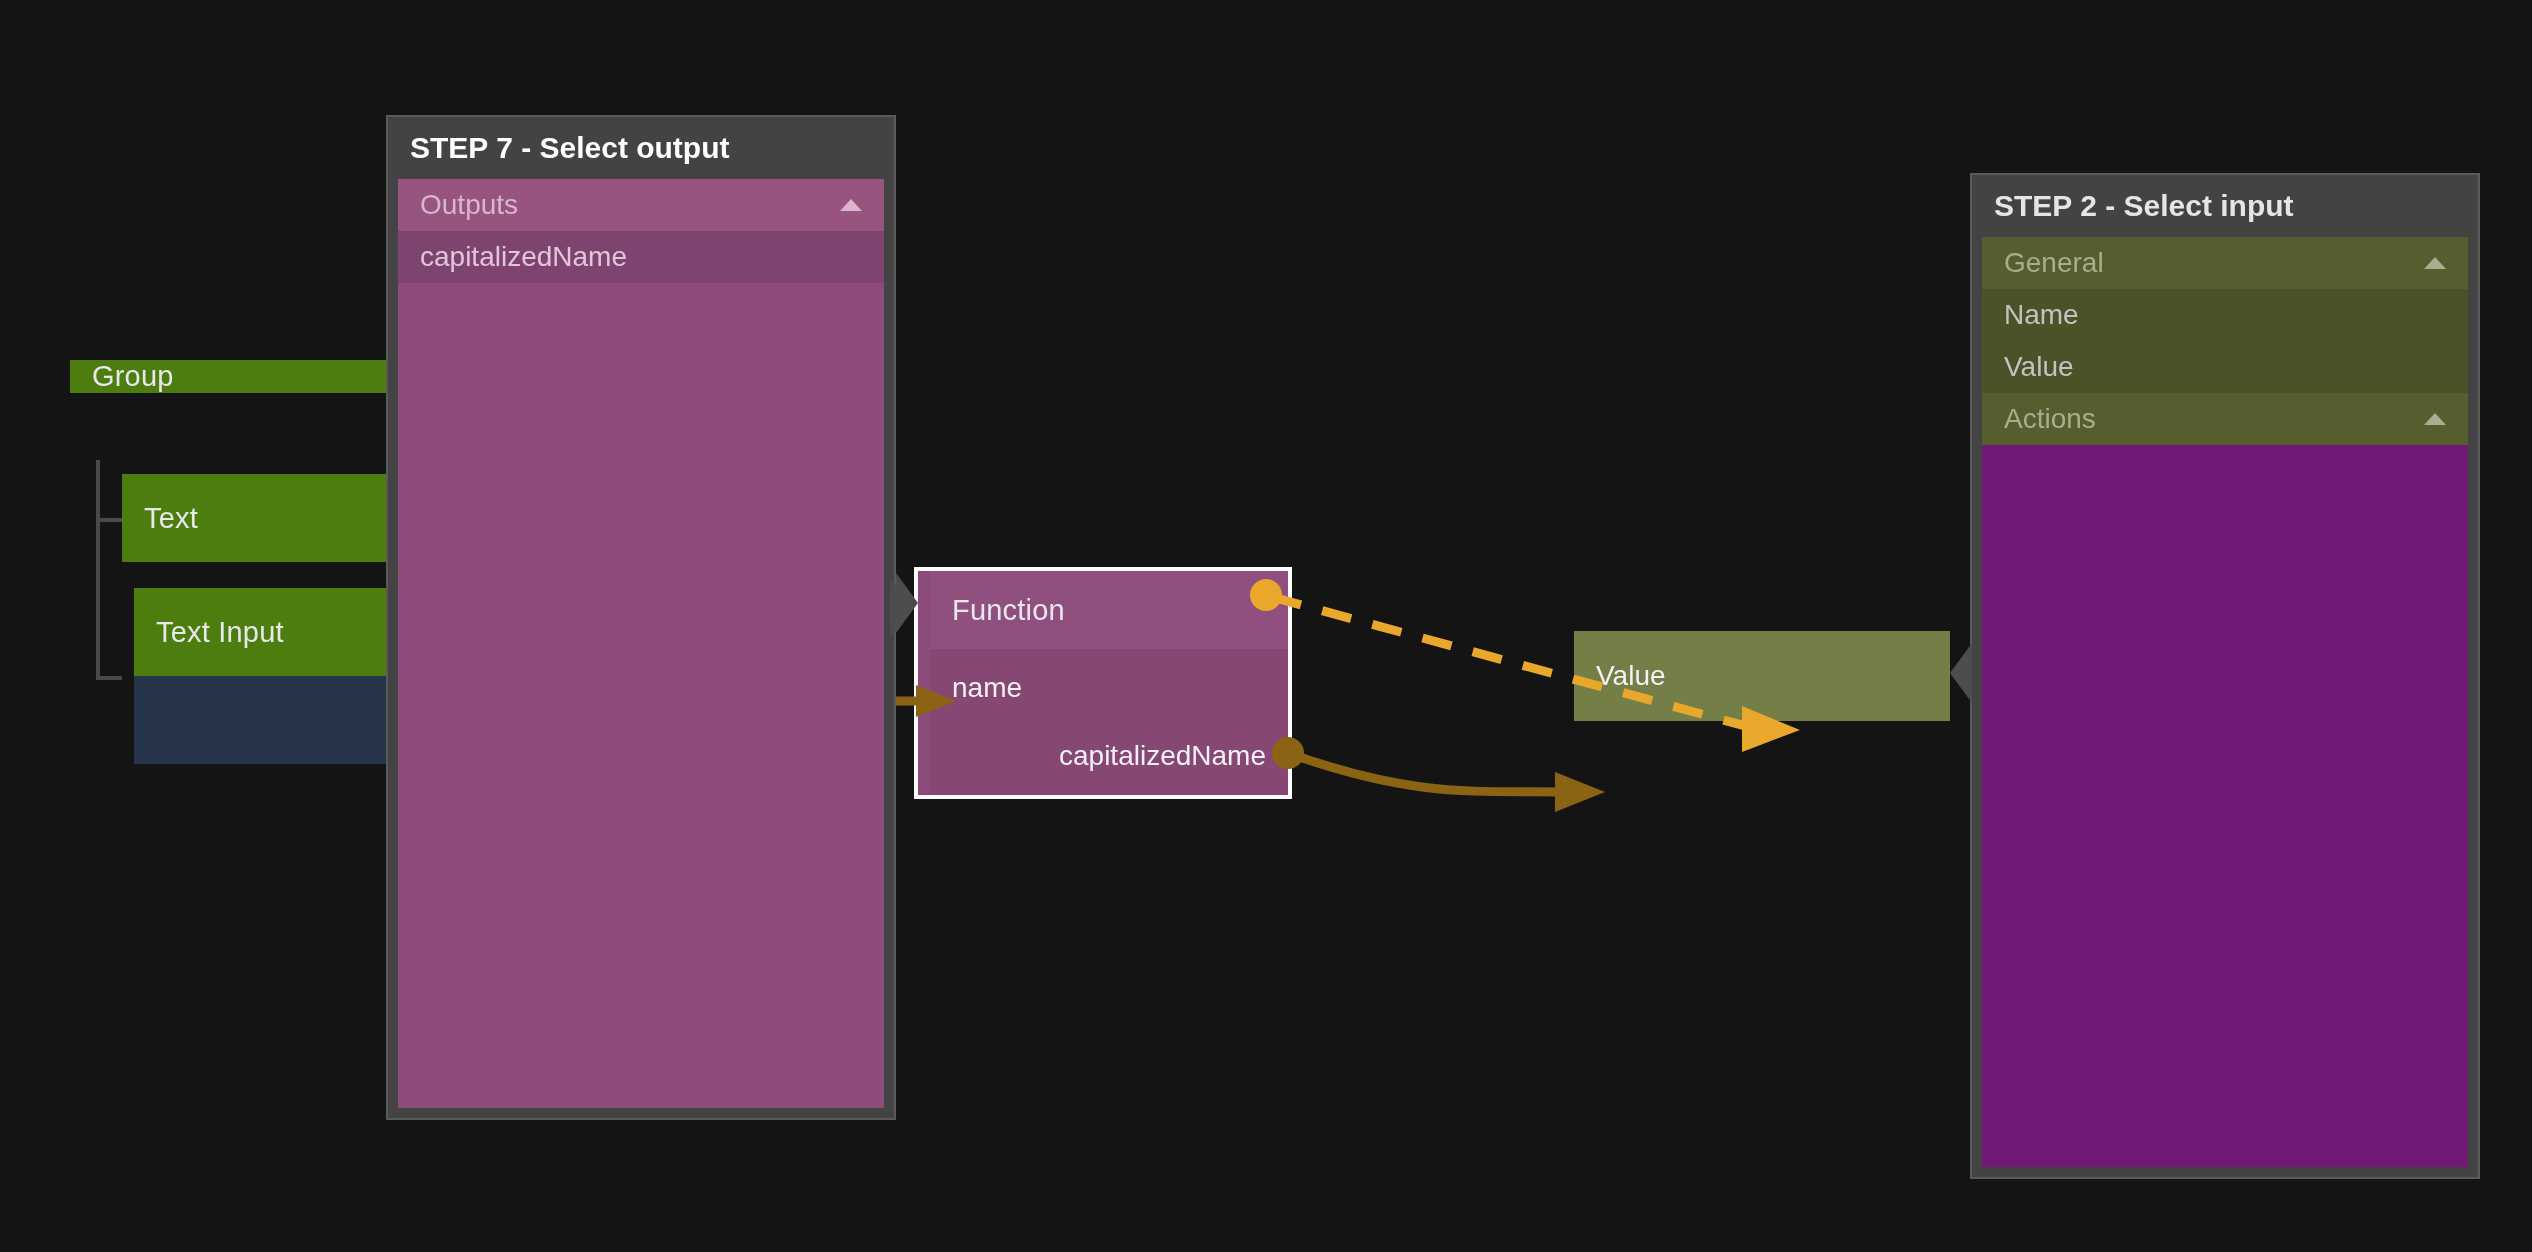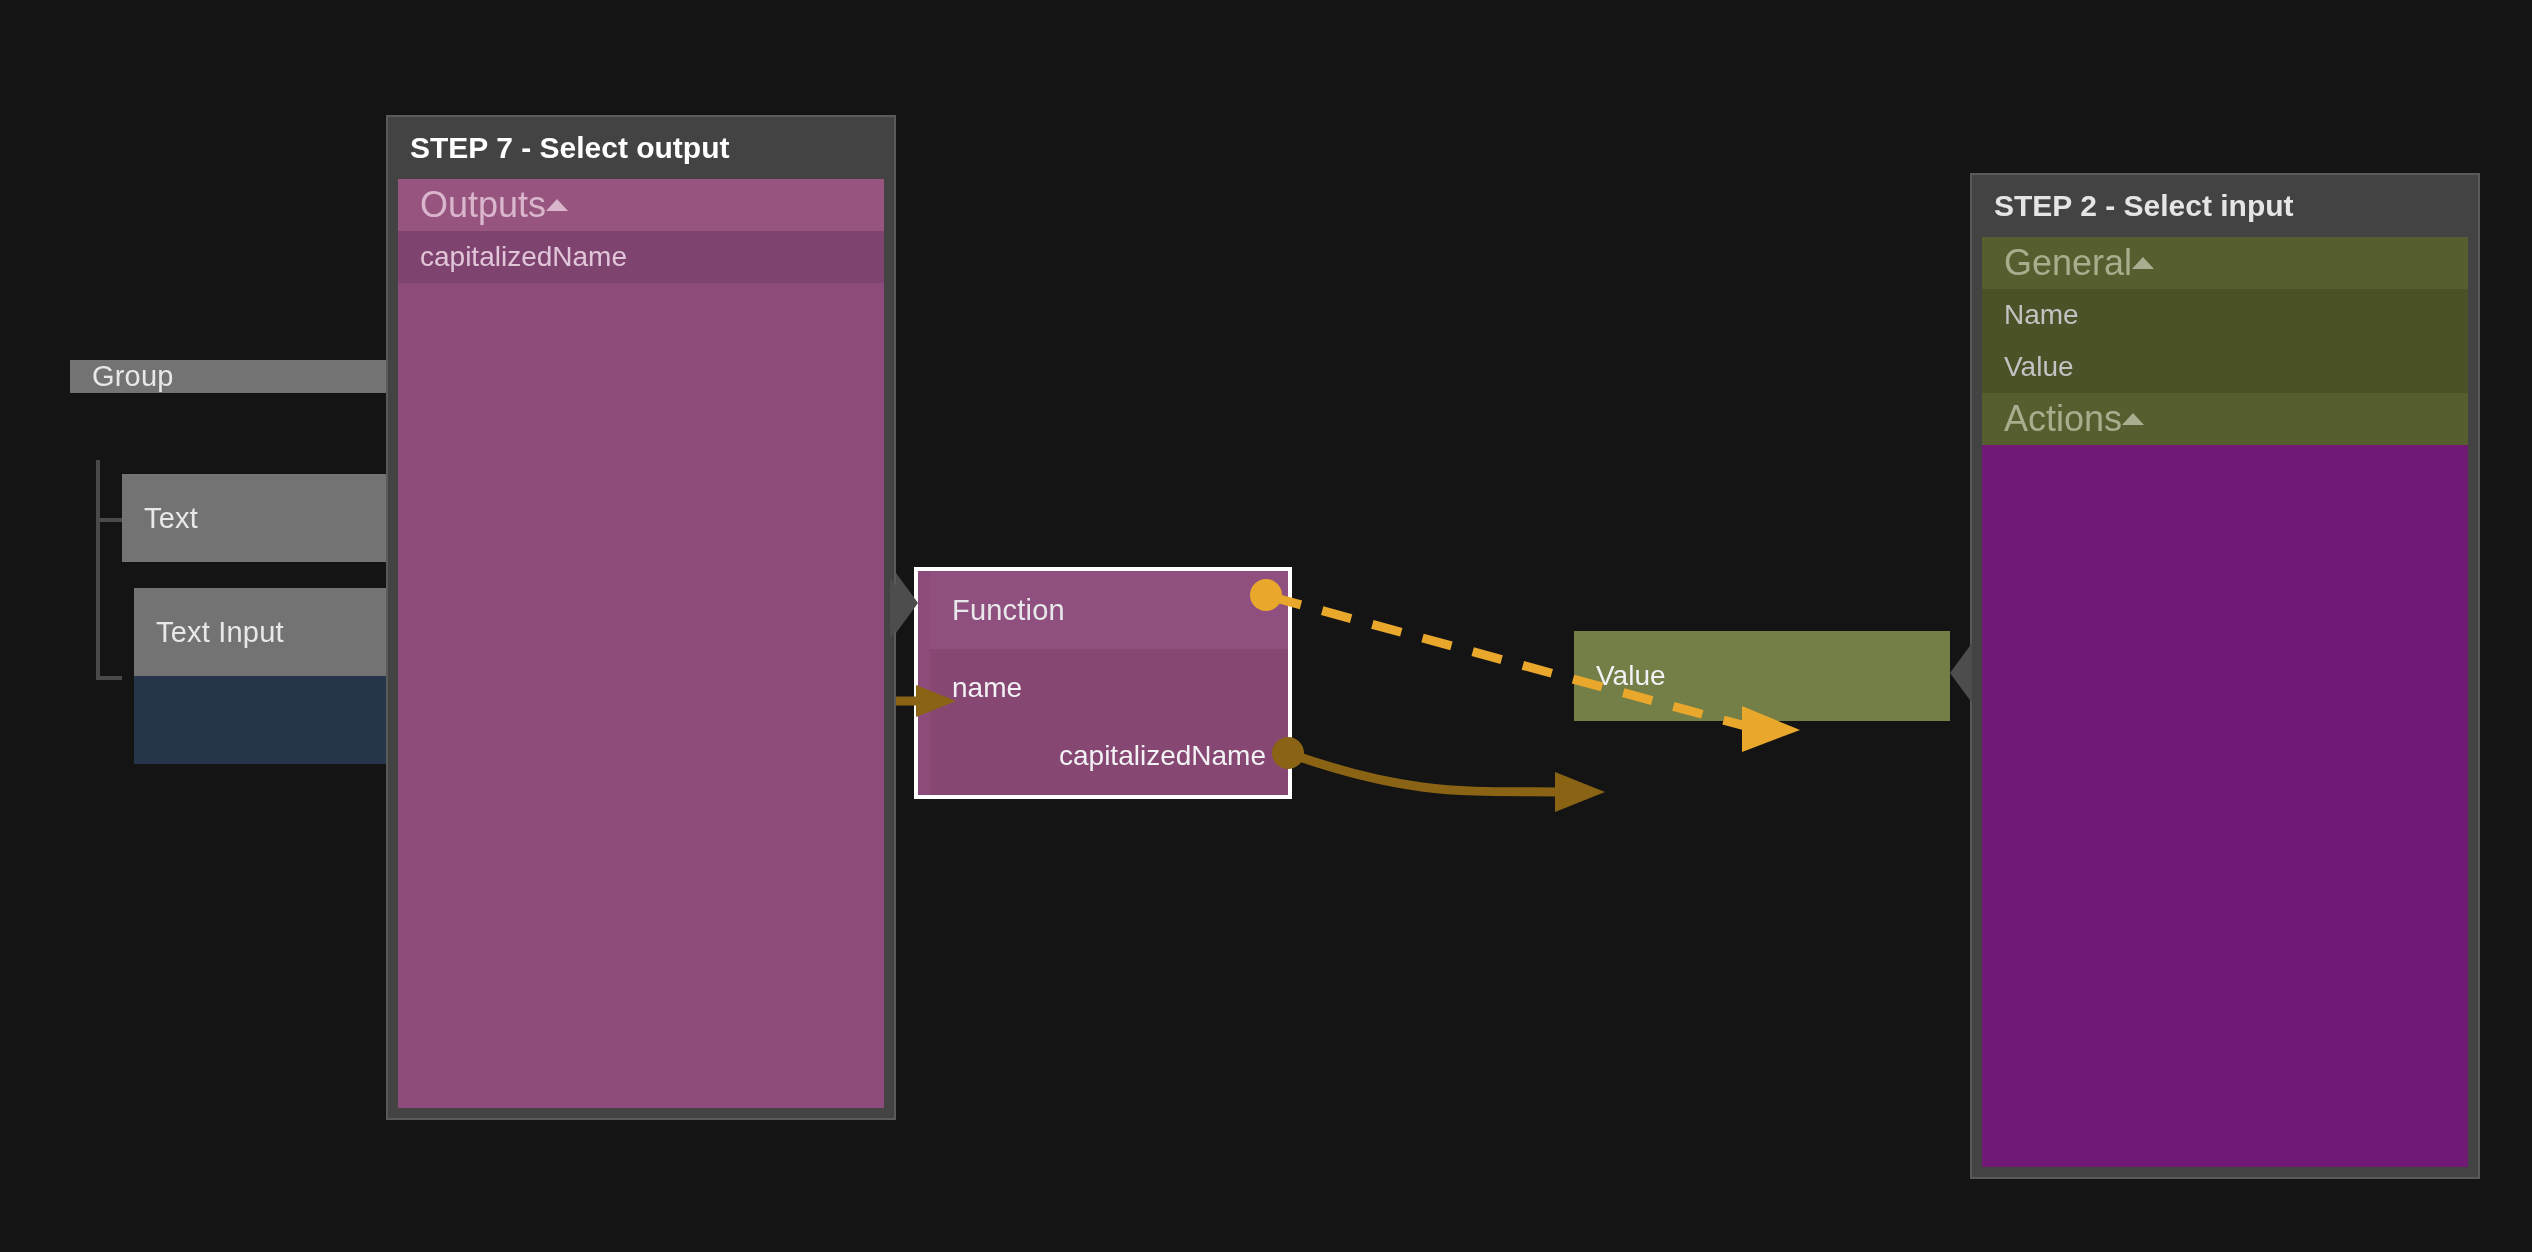--- a/index.html
+++ b/index.html
@@ -59,21 +59,21 @@
     align-items: center;
     padding: 0 22px;
     color: #f2f2f4;
     font-size: 28px;
     white-space: nowrap;
     height: 56px;
   }
   .port-row.out { justify-content: flex-end; }
 
   
-  .node-blue .node-header { background: #737373; }
+  .node-blue .node-header { background: #4d7c0f; }
   .node-blue .node-body   { background: #26354a; }
 
   
   .node-purple {
     border: 4px solid #ffffff;
     background: #8d4b7c;
     padding-left: 12px;
   }
   .node-purple .node-header { background: #8f4f7f; }
   .node-purple .node-body   { background: #864773; }
@@ -124,23 +124,23 @@
     flex: 1;
     margin: 0 10px 10px 10px;
     overflow: hidden;
     position: relative;
   }
   .list-group-hdr {
     box-sizing: border-box;
     height: 52px;
     display: flex;
     align-items: center;
-    justify-content: flex-start;
-    padding: 0 22px;
-    font-size: 36px;
+    justify-content: space-between;
+    padding: 0 22px;
+    font-size: 28px;
     white-space: nowrap;
   }
   .list-item {
     box-sizing: border-box;
     height: 52px;
     display: flex;
     align-items: center;
     padding: 0 22px;
     font-size: 28px;
     white-space: nowrap;

